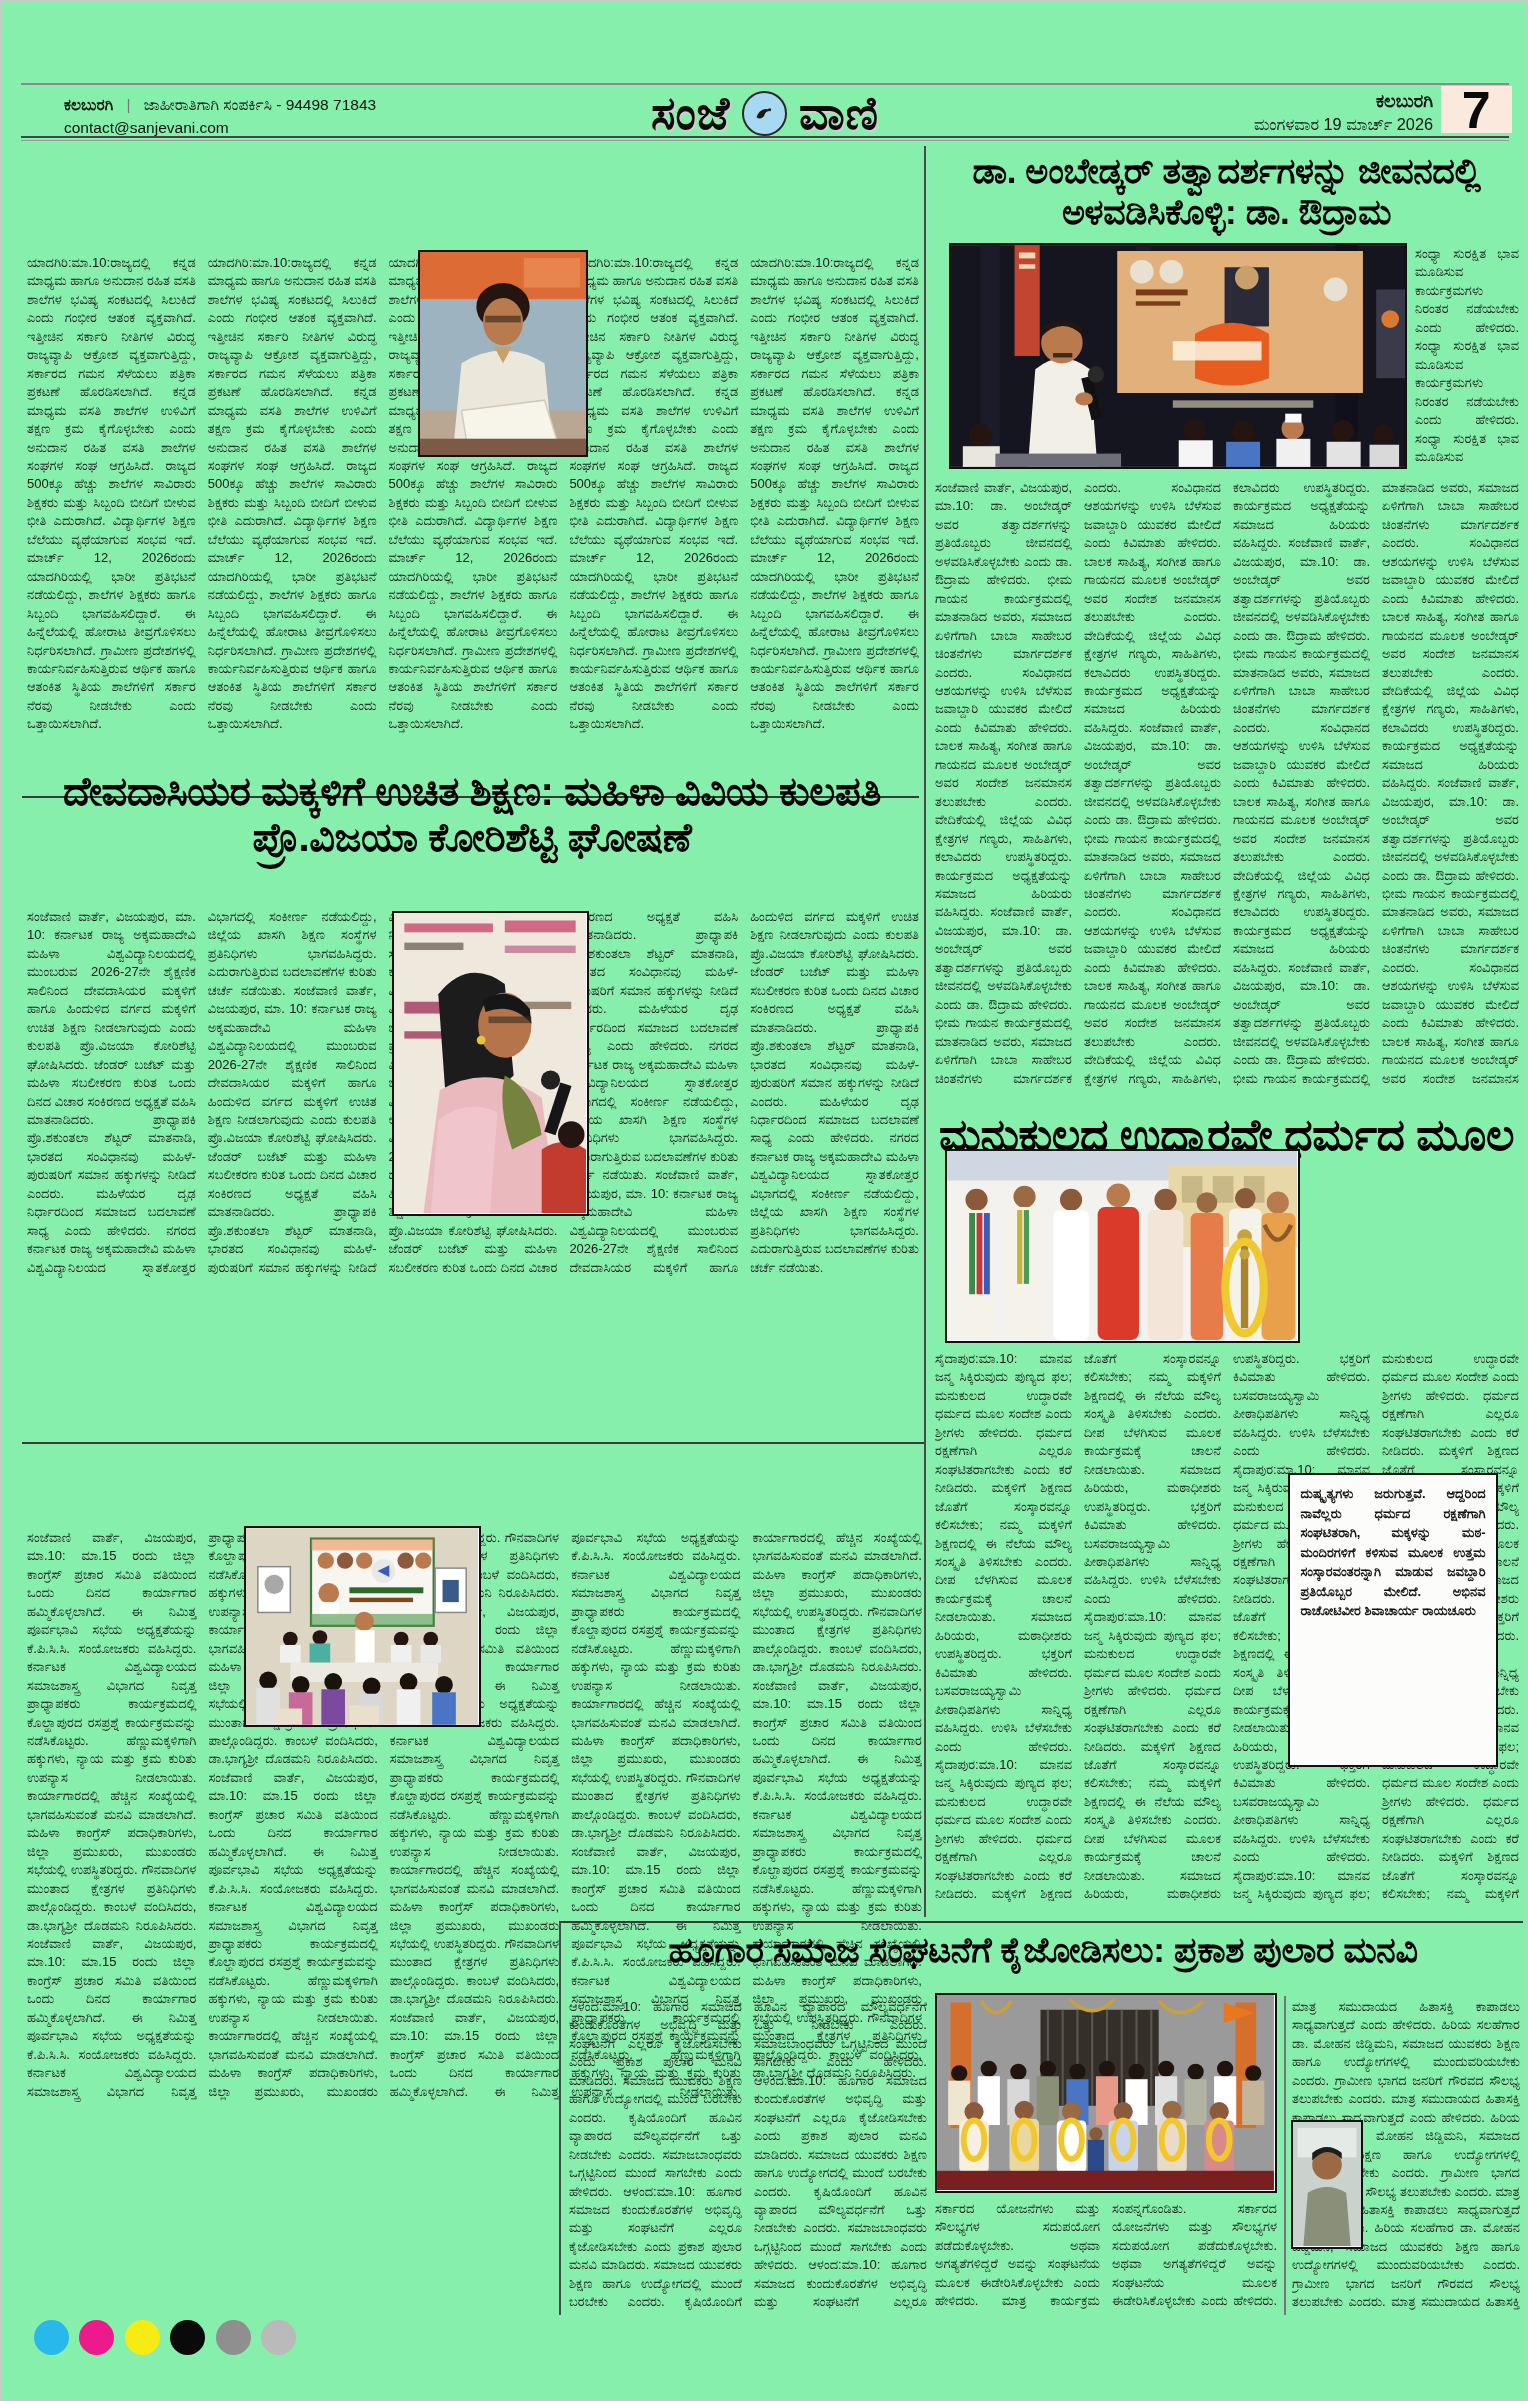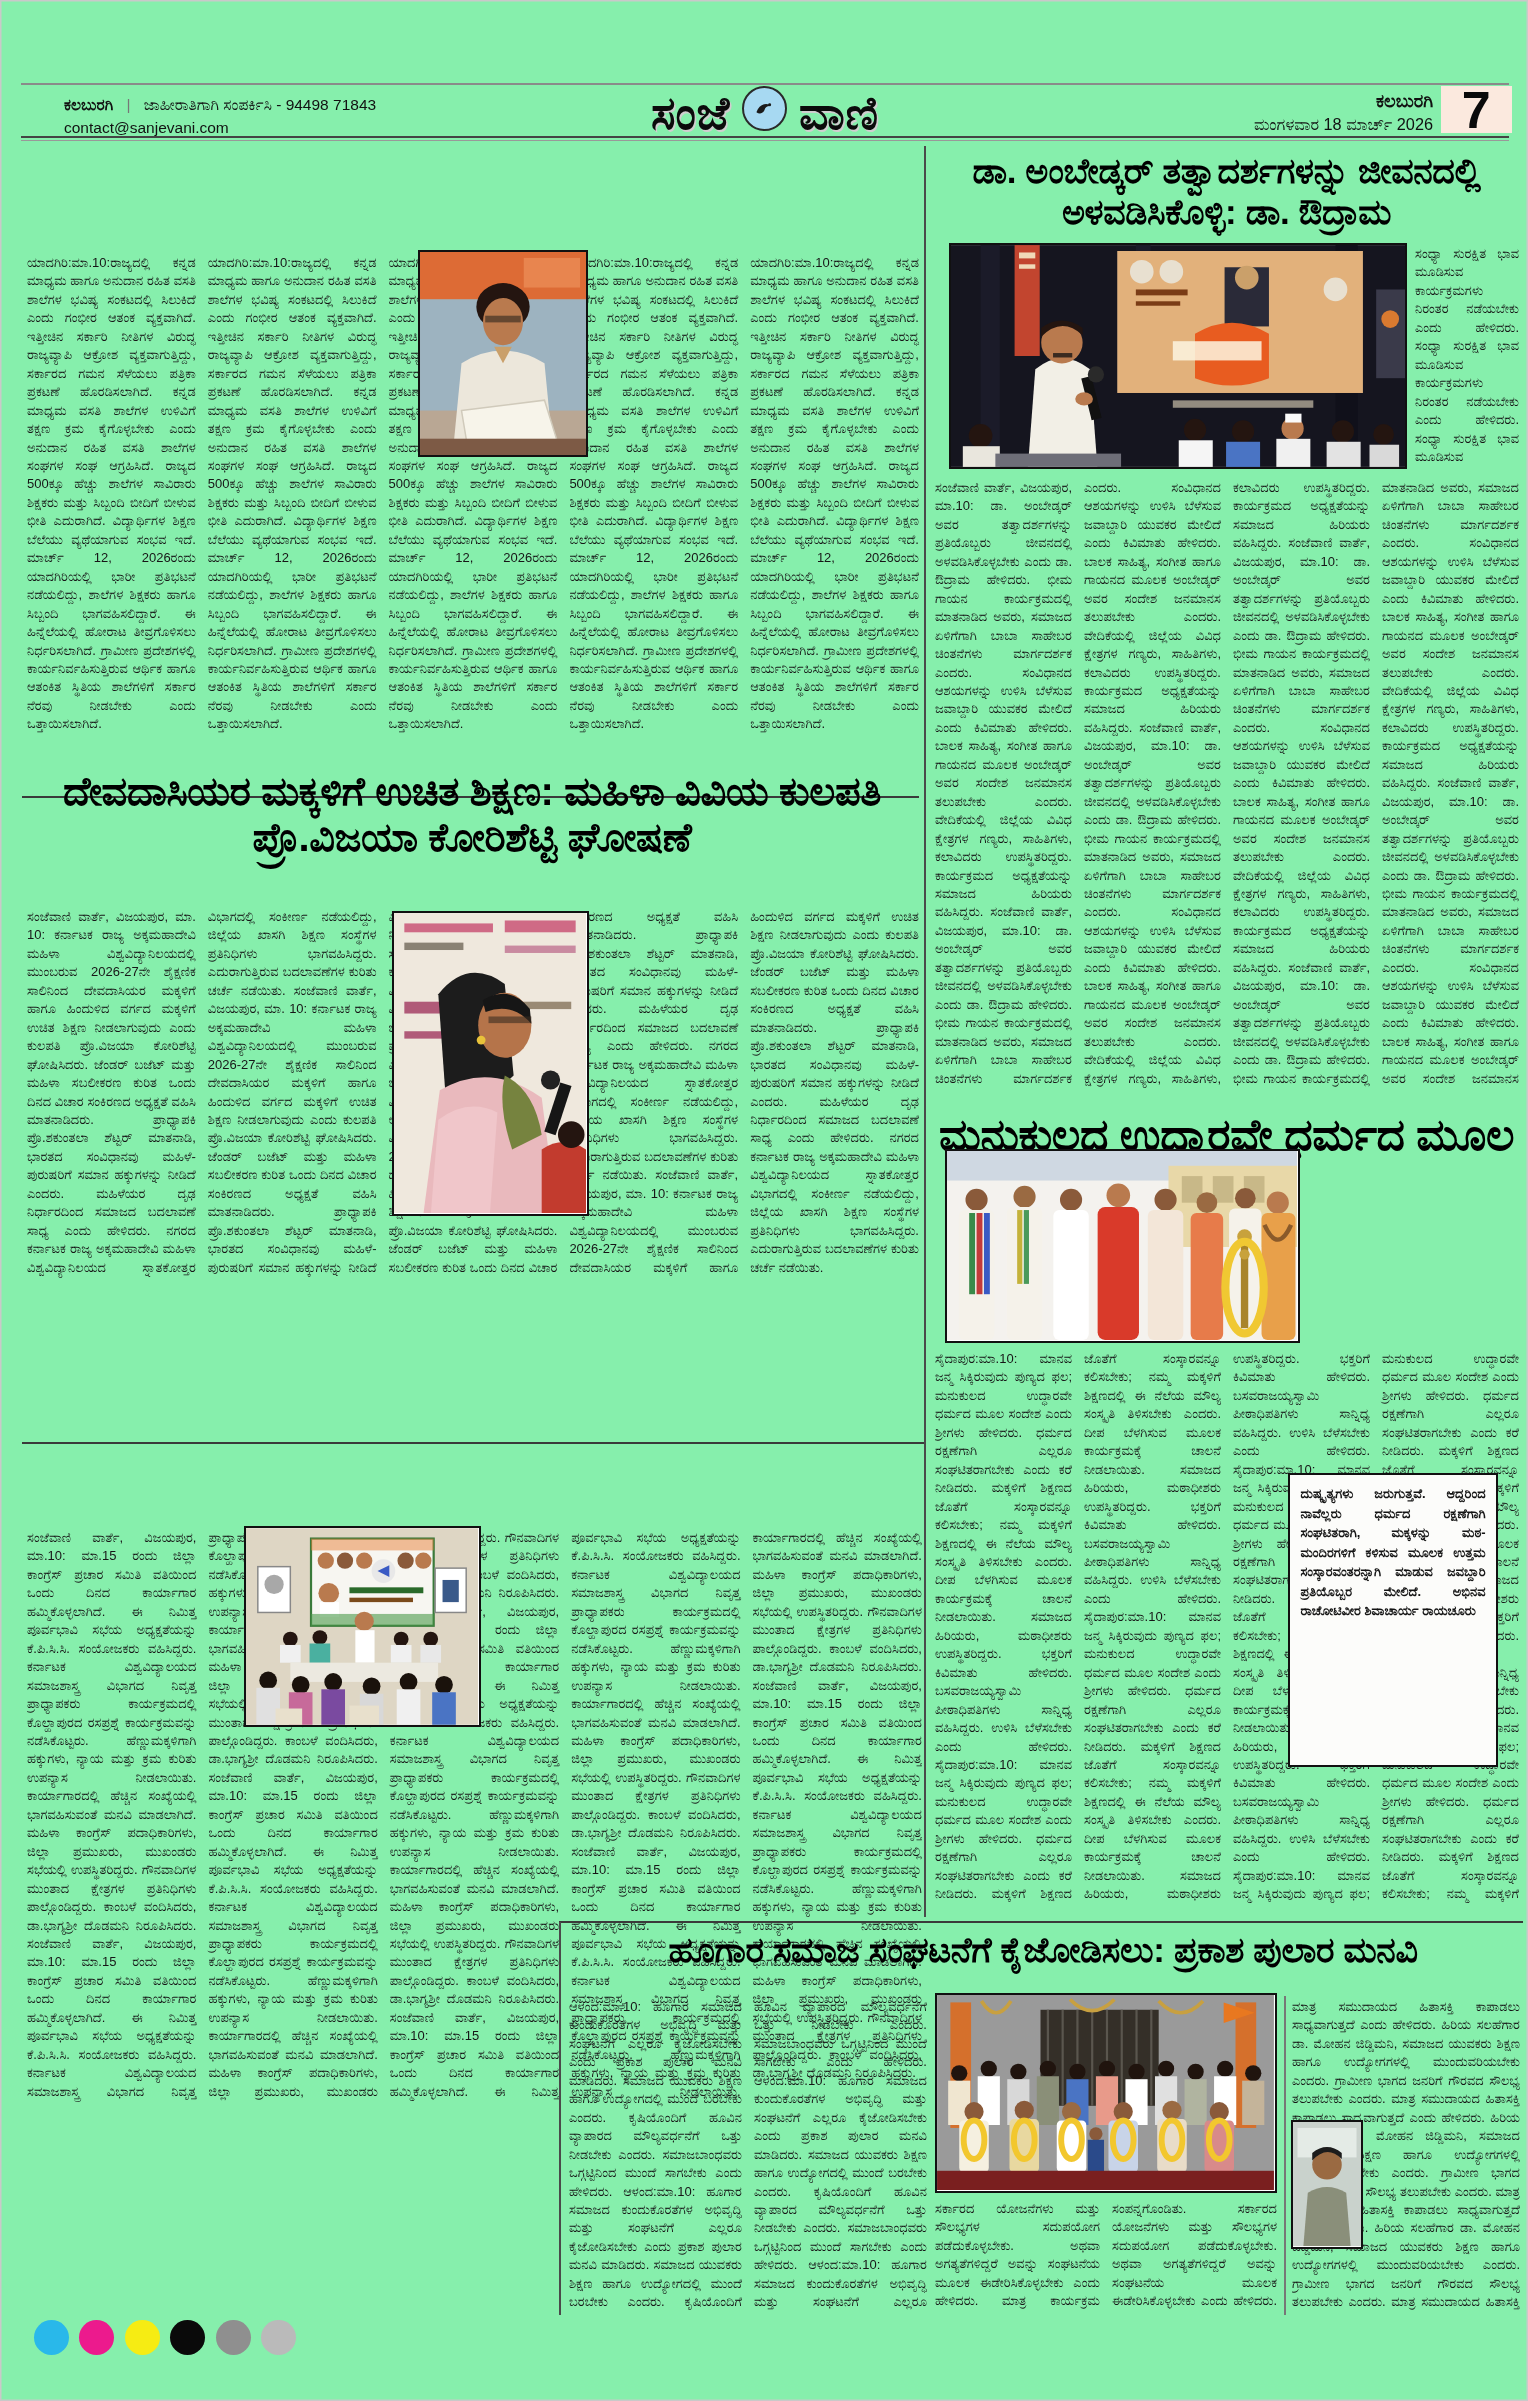--- a/index.html
+++ b/index.html
@@ -5,21 +5,21 @@
   html,body{margin:0;padding:0;background:#dcdcdc;}
   .page{position:relative;width:1528px;height:2401px;background:#86efac;
         font-family:"Liberation Sans",sans-serif;color:#141414;overflow:hidden;
         box-shadow:inset 0 0 0 1.5px #c9c9c9;}
   .abs{position:absolute;}
   .rule-h{position:absolute;background:#3a3a3a;}
   .rule-v{position:absolute;background:#4a4a4a;}
   
   .hdr-small{font-size:15.5px;line-height:1.5;color:#111;}
   .hdr-small b{font-weight:bold;}
-  .masthead{display:flex;gap:12px;}
+  .masthead{display:flex;align-items:center;gap:12px;}
   .masthead .mh-txt{font-family:"DejaVu Serif",serif;font-weight:900;font-size:46px;
        color:#0b0b0b;letter-spacing:0.7px;text-shadow:1.5px 1.5px 0 #cfcfcf;}
   .mh-circle{width:41px;height:41px;border-radius:50%;border:2.2px solid #2a2a2a;
        display:flex;align-items:center;justify-content:center;}
   .pageno{font-weight:900;font-size:52px;color:#0a0a0a;line-height:1;
        display:flex;align-items:center;justify-content:center;width:71px;height:47px;}
   .hdr-right{font-size:16.3px;text-align:right;line-height:1.35;color:#111;}
   .hdr-right .loc{font-weight:bold;font-size:18px;}
   
   .headline{font-weight:bold;color:#000;letter-spacing:-0.4px;line-height:1.16;
@@ -61,21 +61,21 @@
       <svg width="25" height="25" viewBox="0 0 34 34">
           <path d="M6 22 C10 10 22 8 26 14 C22 13 18 15 17 19 C15 24 10 25 6 22 Z" fill="#1a1a1a"></path>
           <circle cx="24" cy="12" r="2" fill="#1a1a1a"></circle>
         </svg>
     </span>
     <span class="mh-txt">ವಾಣಿ</span>
   </div>
 
   <div class="abs hdr-right" style="right:95px;top:89px;">
     <div class="loc">ಕಲಬುರಗಿ</div>
-    <div>ಮಂಗಳವಾರ 18 ಮಾರ್ಚ್ 2026</div>
+    <div>ಮಂಗಳವಾರ 19 ಮಾರ್ಚ್ 2026</div>
   </div>
   <div class="abs pageno" style="right: 16.3px; top: 86px; background: rgb(251, 233, 222);">
     <span>7</span>
   </div>
 
   <div class="rule-h" style="left:21px;top:136px;width:1488px;height:2.2px;background:#444;"></div>
   <div class="rule-h" style="left:21px;top:140px;width:1488px;height:0.7px;background:#999;"></div>
 
 
   <div class="abs bodytext" style="left:27px;top:254px;width:892px;height:540px;column-count:5;">ಯಾದಗಿರಿ:ಮಾ.10:ರಾಜ್ಯದಲ್ಲಿ ಕನ್ನಡ ಮಾಧ್ಯಮ ಹಾಗೂ ಅನುದಾನ ರಹಿತ ವಸತಿ ಶಾಲೆಗಳ ಭವಿಷ್ಯ ಸಂಕಟದಲ್ಲಿ ಸಿಲುಕಿದೆ ಎಂದು ಗಂಭೀರ ಆತಂಕ ವ್ಯಕ್ತವಾಗಿದೆ. ಇತ್ತೀಚಿನ ಸರ್ಕಾರಿ ನೀತಿಗಳ ವಿರುದ್ಧ ರಾಜ್ಯವ್ಯಾಪಿ ಆಕ್ರೋಶ ವ್ಯಕ್ತವಾಗುತ್ತಿದ್ದು, ಸರ್ಕಾರದ ಗಮನ ಸೆಳೆಯಲು ಪತ್ರಿಕಾ ಪ್ರಕಟಣೆ ಹೊರಡಿಸಲಾಗಿದೆ. ಕನ್ನಡ ಮಾಧ್ಯಮ ವಸತಿ ಶಾಲೆಗಳ ಉಳಿವಿಗೆ ತಕ್ಷಣ ಕ್ರಮ ಕೈಗೊಳ್ಳಬೇಕು ಎಂದು ಅನುದಾನ ರಹಿತ ವಸತಿ ಶಾಲೆಗಳ ಸಂಘಗಳ ಸಂಘ ಆಗ್ರಹಿಸಿದೆ. ರಾಜ್ಯದ 500ಕ್ಕೂ ಹೆಚ್ಚು ಶಾಲೆಗಳ ಸಾವಿರಾರು ಶಿಕ್ಷಕರು ಮತ್ತು ಸಿಬ್ಬಂದಿ ಬೀದಿಗೆ ಬೀಳುವ ಭೀತಿ ಎದುರಾಗಿದೆ. ವಿದ್ಯಾರ್ಥಿಗಳ ಶಿಕ್ಷಣ ಬೆಲೆಯು ವ್ಯಥೆಯಾಗುವ ಸಂಭವ ಇದೆ. ಮಾರ್ಚ್ 12, 2026ರಂದು ಯಾದಗಿರಿಯಲ್ಲಿ ಭಾರೀ ಪ್ರತಿಭಟನೆ ನಡೆಯಲಿದ್ದು, ಶಾಲೆಗಳ ಶಿಕ್ಷಕರು ಹಾಗೂ ಸಿಬ್ಬಂದಿ ಭಾಗವಹಿಸಲಿದ್ದಾರೆ. ಈ ಹಿನ್ನೆಲೆಯಲ್ಲಿ ಹೋರಾಟ ತೀವ್ರಗೊಳಿಸಲು ನಿರ್ಧರಿಸಲಾಗಿದೆ. ಗ್ರಾಮೀಣ ಪ್ರದೇಶಗಳಲ್ಲಿ ಕಾರ್ಯನಿರ್ವಹಿಸುತ್ತಿರುವ ಆರ್ಥಿಕ ಹಾಗೂ ಆತಂಕಿತ ಸ್ಥಿತಿಯ ಶಾಲೆಗಳಿಗೆ ಸರ್ಕಾರ ನೆರವು ನೀಡಬೇಕು ಎಂದು ಒತ್ತಾಯಿಸಲಾಗಿದೆ. ಯಾದಗಿರಿ:ಮಾ.10:ರಾಜ್ಯದಲ್ಲಿ ಕನ್ನಡ ಮಾಧ್ಯಮ ಹಾಗೂ ಅನುದಾನ ರಹಿತ ವಸತಿ ಶಾಲೆಗಳ ಭವಿಷ್ಯ ಸಂಕಟದಲ್ಲಿ ಸಿಲುಕಿದೆ ಎಂದು ಗಂಭೀರ ಆತಂಕ ವ್ಯಕ್ತವಾಗಿದೆ. ಇತ್ತೀಚಿನ ಸರ್ಕಾರಿ ನೀತಿಗಳ ವಿರುದ್ಧ ರಾಜ್ಯವ್ಯಾಪಿ ಆಕ್ರೋಶ ವ್ಯಕ್ತವಾಗುತ್ತಿದ್ದು, ಸರ್ಕಾರದ ಗಮನ ಸೆಳೆಯಲು ಪತ್ರಿಕಾ ಪ್ರಕಟಣೆ ಹೊರಡಿಸಲಾಗಿದೆ. ಕನ್ನಡ ಮಾಧ್ಯಮ ವಸತಿ ಶಾಲೆಗಳ ಉಳಿವಿಗೆ ತಕ್ಷಣ ಕ್ರಮ ಕೈಗೊಳ್ಳಬೇಕು ಎಂದು ಅನುದಾನ ರಹಿತ ವಸತಿ ಶಾಲೆಗಳ ಸಂಘಗಳ ಸಂಘ ಆಗ್ರಹಿಸಿದೆ. ರಾಜ್ಯದ 500ಕ್ಕೂ ಹೆಚ್ಚು ಶಾಲೆಗಳ ಸಾವಿರಾರು ಶಿಕ್ಷಕರು ಮತ್ತು ಸಿಬ್ಬಂದಿ ಬೀದಿಗೆ ಬೀಳುವ ಭೀತಿ ಎದುರಾಗಿದೆ. ವಿದ್ಯಾರ್ಥಿಗಳ ಶಿಕ್ಷಣ ಬೆಲೆಯು ವ್ಯಥೆಯಾಗುವ ಸಂಭವ ಇದೆ. ಮಾರ್ಚ್ 12, 2026ರಂದು ಯಾದಗಿರಿಯಲ್ಲಿ ಭಾರೀ ಪ್ರತಿಭಟನೆ ನಡೆಯಲಿದ್ದು, ಶಾಲೆಗಳ ಶಿಕ್ಷಕರು ಹಾಗೂ ಸಿಬ್ಬಂದಿ ಭಾಗವಹಿಸಲಿದ್ದಾರೆ. ಈ ಹಿನ್ನೆಲೆಯಲ್ಲಿ ಹೋರಾಟ ತೀವ್ರಗೊಳಿಸಲು ನಿರ್ಧರಿಸಲಾಗಿದೆ. ಗ್ರಾಮೀಣ ಪ್ರದೇಶಗಳಲ್ಲಿ ಕಾರ್ಯನಿರ್ವಹಿಸುತ್ತಿರುವ ಆರ್ಥಿಕ ಹಾಗೂ ಆತಂಕಿತ ಸ್ಥಿತಿಯ ಶಾಲೆಗಳಿಗೆ ಸರ್ಕಾರ ನೆರವು ನೀಡಬೇಕು ಎಂದು ಒತ್ತಾಯಿಸಲಾಗಿದೆ. ಯಾದಗಿರಿ:ಮಾ.10:ರಾಜ್ಯದಲ್ಲಿ ಕನ್ನಡ ಮಾಧ್ಯಮ ಹಾಗೂ ಅನುದಾನ ರಹಿತ ವಸತಿ ಶಾಲೆಗಳ ಭವಿಷ್ಯ ಸಂಕಟದಲ್ಲಿ ಸಿಲುಕಿದೆ ಎಂದು ಗಂಭೀರ ಆತಂಕ ವ್ಯಕ್ತವಾಗಿದೆ. ಇತ್ತೀಚಿನ ಸರ್ಕಾರಿ ನೀತಿಗಳ ವಿರುದ್ಧ ರಾಜ್ಯವ್ಯಾಪಿ ಆಕ್ರೋಶ ವ್ಯಕ್ತವಾಗುತ್ತಿದ್ದು, ಸರ್ಕಾರದ ಗಮನ ಸೆಳೆಯಲು ಪತ್ರಿಕಾ ಪ್ರಕಟಣೆ ಹೊರಡಿಸಲಾಗಿದೆ. ಕನ್ನಡ ಮಾಧ್ಯಮ ವಸತಿ ಶಾಲೆಗಳ ಉಳಿವಿಗೆ ತಕ್ಷಣ ಕ್ರಮ ಕೈಗೊಳ್ಳಬೇಕು ಎಂದು ಅನುದಾನ ರಹಿತ ವಸತಿ ಶಾಲೆಗಳ ಸಂಘಗಳ ಸಂಘ ಆಗ್ರಹಿಸಿದೆ. ರಾಜ್ಯದ 500ಕ್ಕೂ ಹೆಚ್ಚು ಶಾಲೆಗಳ ಸಾವಿರಾರು ಶಿಕ್ಷಕರು ಮತ್ತು ಸಿಬ್ಬಂದಿ ಬೀದಿಗೆ ಬೀಳುವ ಭೀತಿ ಎದುರಾಗಿದೆ. ವಿದ್ಯಾರ್ಥಿಗಳ ಶಿಕ್ಷಣ ಬೆಲೆಯು ವ್ಯಥೆಯಾಗುವ ಸಂಭವ ಇದೆ. ಮಾರ್ಚ್ 12, 2026ರಂದು ಯಾದಗಿರಿಯಲ್ಲಿ ಭಾರೀ ಪ್ರತಿಭಟನೆ ನಡೆಯಲಿದ್ದು, ಶಾಲೆಗಳ ಶಿಕ್ಷಕರು ಹಾಗೂ ಸಿಬ್ಬಂದಿ ಭಾಗವಹಿಸಲಿದ್ದಾರೆ. ಈ ಹಿನ್ನೆಲೆಯಲ್ಲಿ ಹೋರಾಟ ತೀವ್ರಗೊಳಿಸಲು ನಿರ್ಧರಿಸಲಾಗಿದೆ. ಗ್ರಾಮೀಣ ಪ್ರದೇಶಗಳಲ್ಲಿ ಕಾರ್ಯನಿರ್ವಹಿಸುತ್ತಿರುವ ಆರ್ಥಿಕ ಹಾಗೂ ಆತಂಕಿತ ಸ್ಥಿತಿಯ ಶಾಲೆಗಳಿಗೆ ಸರ್ಕಾರ ನೆರವು ನೀಡಬೇಕು ಎಂದು ಒತ್ತಾಯಿಸಲಾಗಿದೆ. ಯಾದಗಿರಿ:ಮಾ.10:ರಾಜ್ಯದಲ್ಲಿ ಕನ್ನಡ ಮಾಧ್ಯಮ ಹಾಗೂ ಅನುದಾನ ರಹಿತ ವಸತಿ ಶಾಲೆಗಳ ಭವಿಷ್ಯ ಸಂಕಟದಲ್ಲಿ ಸಿಲುಕಿದೆ ಎಂದು ಗಂಭೀರ ಆತಂಕ ವ್ಯಕ್ತವಾಗಿದೆ. ಇತ್ತೀಚಿನ ಸರ್ಕಾರಿ ನೀತಿಗಳ ವಿರುದ್ಧ ರಾಜ್ಯವ್ಯಾಪಿ ಆಕ್ರೋಶ ವ್ಯಕ್ತವಾಗುತ್ತಿದ್ದು, ಸರ್ಕಾರದ ಗಮನ ಸೆಳೆಯಲು ಪತ್ರಿಕಾ ಪ್ರಕಟಣೆ ಹೊರಡಿಸಲಾಗಿದೆ. ಕನ್ನಡ ಮಾಧ್ಯಮ ವಸತಿ ಶಾಲೆಗಳ ಉಳಿವಿಗೆ ತಕ್ಷಣ ಕ್ರಮ ಕೈಗೊಳ್ಳಬೇಕು ಎಂದು ಅನುದಾನ ರಹಿತ ವಸತಿ ಶಾಲೆಗಳ ಸಂಘಗಳ ಸಂಘ ಆಗ್ರಹಿಸಿದೆ. ರಾಜ್ಯದ 500ಕ್ಕೂ ಹೆಚ್ಚು ಶಾಲೆಗಳ ಸಾವಿರಾರು ಶಿಕ್ಷಕರು ಮತ್ತು ಸಿಬ್ಬಂದಿ ಬೀದಿಗೆ ಬೀಳುವ ಭೀತಿ ಎದುರಾಗಿದೆ. ವಿದ್ಯಾರ್ಥಿಗಳ ಶಿಕ್ಷಣ ಬೆಲೆಯು ವ್ಯಥೆಯಾಗುವ ಸಂಭವ ಇದೆ. ಮಾರ್ಚ್ 12, 2026ರಂದು ಯಾದಗಿರಿಯಲ್ಲಿ ಭಾರೀ ಪ್ರತಿಭಟನೆ ನಡೆಯಲಿದ್ದು, ಶಾಲೆಗಳ ಶಿಕ್ಷಕರು ಹಾಗೂ ಸಿಬ್ಬಂದಿ ಭಾಗವಹಿಸಲಿದ್ದಾರೆ. ಈ ಹಿನ್ನೆಲೆಯಲ್ಲಿ ಹೋರಾಟ ತೀವ್ರಗೊಳಿಸಲು ನಿರ್ಧರಿಸಲಾಗಿದೆ. ಗ್ರಾಮೀಣ ಪ್ರದೇಶಗಳಲ್ಲಿ ಕಾರ್ಯನಿರ್ವಹಿಸುತ್ತಿರುವ ಆರ್ಥಿಕ ಹಾಗೂ ಆತಂಕಿತ ಸ್ಥಿತಿಯ ಶಾಲೆಗಳಿಗೆ ಸರ್ಕಾರ ನೆರವು ನೀಡಬೇಕು ಎಂದು ಒತ್ತಾಯಿಸಲಾಗಿದೆ. ಯಾದಗಿರಿ:ಮಾ.10:ರಾಜ್ಯದಲ್ಲಿ ಕನ್ನಡ ಮಾಧ್ಯಮ ಹಾಗೂ ಅನುದಾನ ರಹಿತ ವಸತಿ ಶಾಲೆಗಳ ಭವಿಷ್ಯ ಸಂಕಟದಲ್ಲಿ ಸಿಲುಕಿದೆ ಎಂದು ಗಂಭೀರ ಆತಂಕ ವ್ಯಕ್ತವಾಗಿದೆ. ಇತ್ತೀಚಿನ ಸರ್ಕಾರಿ ನೀತಿಗಳ ವಿರುದ್ಧ ರಾಜ್ಯವ್ಯಾಪಿ ಆಕ್ರೋಶ ವ್ಯಕ್ತವಾಗುತ್ತಿದ್ದು, ಸರ್ಕಾರದ ಗಮನ ಸೆಳೆಯಲು ಪತ್ರಿಕಾ ಪ್ರಕಟಣೆ ಹೊರಡಿಸಲಾಗಿದೆ. ಕನ್ನಡ ಮಾಧ್ಯಮ ವಸತಿ ಶಾಲೆಗಳ ಉಳಿವಿಗೆ ತಕ್ಷಣ ಕ್ರಮ ಕೈಗೊಳ್ಳಬೇಕು ಎಂದು ಅನುದಾನ ರಹಿತ ವಸತಿ ಶಾಲೆಗಳ ಸಂಘಗಳ ಸಂಘ ಆಗ್ರಹಿಸಿದೆ. ರಾಜ್ಯದ 500ಕ್ಕೂ ಹೆಚ್ಚು ಶಾಲೆಗಳ ಸಾವಿರಾರು ಶಿಕ್ಷಕರು ಮತ್ತು ಸಿಬ್ಬಂದಿ ಬೀದಿಗೆ ಬೀಳುವ ಭೀತಿ ಎದುರಾಗಿದೆ. ವಿದ್ಯಾರ್ಥಿಗಳ ಶಿಕ್ಷಣ ಬೆಲೆಯು ವ್ಯಥೆಯಾಗುವ ಸಂಭವ ಇದೆ. ಮಾರ್ಚ್ 12, 2026ರಂದು ಯಾದಗಿರಿಯಲ್ಲಿ ಭಾರೀ ಪ್ರತಿಭಟನೆ ನಡೆಯಲಿದ್ದು, ಶಾಲೆಗಳ ಶಿಕ್ಷಕರು ಹಾಗೂ ಸಿಬ್ಬಂದಿ ಭಾಗವಹಿಸಲಿದ್ದಾರೆ. ಈ ಹಿನ್ನೆಲೆಯಲ್ಲಿ ಹೋರಾಟ ತೀವ್ರಗೊಳಿಸಲು ನಿರ್ಧರಿಸಲಾಗಿದೆ. ಗ್ರಾಮೀಣ ಪ್ರದೇಶಗಳಲ್ಲಿ ಕಾರ್ಯನಿರ್ವಹಿಸುತ್ತಿರುವ ಆರ್ಥಿಕ ಹಾಗೂ ಆತಂಕಿತ ಸ್ಥಿತಿಯ ಶಾಲೆಗಳಿಗೆ ಸರ್ಕಾರ ನೆರವು ನೀಡಬೇಕು ಎಂದು ಒತ್ತಾಯಿಸಲಾಗಿದೆ.</div>

